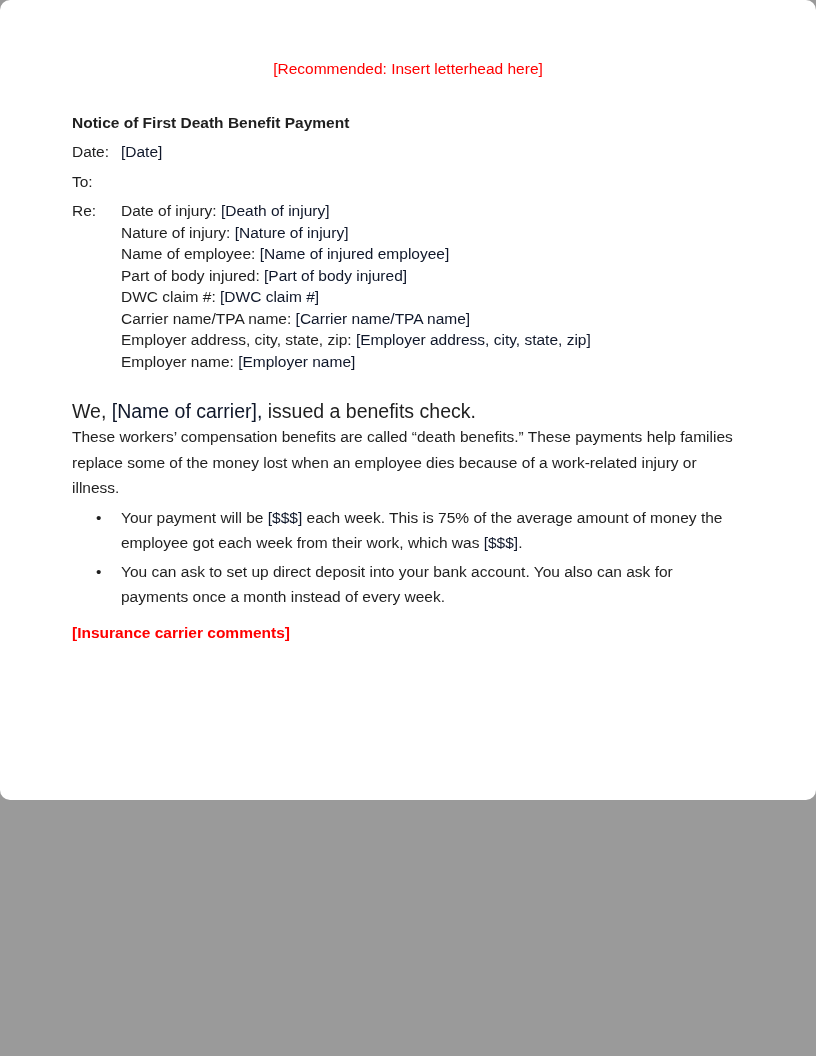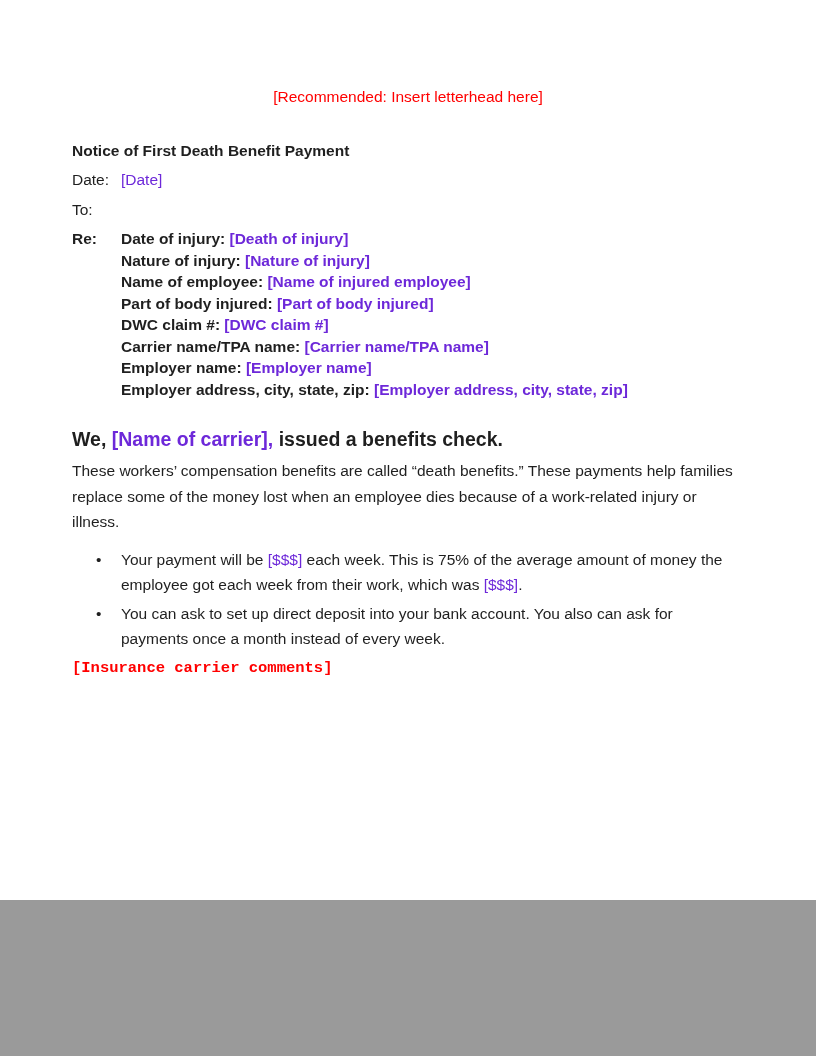--- a/index.html
+++ b/index.html
@@ -1,82 +1,81 @@
 <!DOCTYPE html>
 <html><head>
 <meta charset="utf-8">
 <style>
   * { margin: 0; padding: 0; box-sizing: border-box; }
   html, body { background: #9a9a9a; }
   .page {
     position: relative;
     width: 816px;
-    height: 900px;
+    height: 800px;
     margin: 0 auto;
     background: #ffffff;
-    padding: 86px 72px 0 72px;
+    padding: 58px 72px 0 72px;
     font-family: "Liberation Sans", sans-serif;
     font-size: 15.5px;
     color: #1f1f1f;
     line-height: 21.5px;
+    border-radius: 10px;
   }
-  .red { color: #6d28d9; }
+  .red { color: #0f172a; }
 
   .letterhead-note {
     text-align: center;
     color: #ff0000;
     margin-bottom: 20px;
   }
   .doc-title {
     font-size: 15.5px;
     font-weight: 700;
     margin-bottom: 8px;
     margin-top: 32px;
   }
   .meta-row {
     display: flex;
     margin-bottom: 8px;
   }
   .meta-label {
     width: 49px;
     flex-shrink: 0;
   }
-  .meta-row.re-block { margin-bottom: 26px; font-weight: bold; }
+  .meta-row.re-block { margin-bottom: 26px; }
 
   .section-heading {
     font-size: 19.5px;
     line-height: 26px;
-    font-weight: 700;
-    margin-bottom: 6px;
+    font-weight: 400;
   }
   .body-paragraph {
     line-height: 25.5px;
-    margin-bottom: 12px;
+    margin-bottom: 4px;
   }
   ul.bullet-list {
     list-style: none;
-    margin-bottom: 6px;
+    margin-bottom: 12px;
   }
   ul.bullet-list li {
     position: relative;
     padding-left: 49px;
     line-height: 25.5px;
     margin-bottom: 3px;
   }
   ul.bullet-list li::before {
     content: "•";
     position: absolute;
     left: 24px;
     top: 0;
   }
   .carrier-comments {
     color: #ff0000;
     font-weight: 700;
     margin-top: 6px;
-    font-family: Liberation Mono, monospace;
   }
 
   .barcode {
     position: absolute;
     left: 296px;
     top: 933px;
     width: 217px;
     height: 38px;
     background:
       repeating-linear-gradient(90deg,
@@ -120,22 +119,22 @@
 
   <div class="meta-row re-block">
     <div class="meta-label">Re:</div>
     <div>
       <div class="re-line"><span>Date of injury: </span><span class="red">[Death of injury]</span></div>
       <div class="re-line"><span>Nature of injury: </span><span class="red">[Nature of injury]</span></div>
       <div class="re-line"><span>Name of employee: </span><span class="red">[Name of injured employee]</span></div>
       <div class="re-line"><span>Part of body injured: </span><span class="red">[Part of body injured]</span></div>
       <div class="re-line"><span>DWC claim #: </span><span class="red">[DWC claim #]</span></div>
       <div class="re-line"><span>Carrier name/TPA name: </span><span class="red">[Carrier name/TPA name]</span></div>
+      <div class="re-line"><span>Employer address, city, state, zip: </span><span class="red">[Employer address, city, state, zip]</span></div>
       <div class="re-line"><span>Employer name: </span><span class="red">[Employer name]</span></div>
-      <div class="re-line"><span>Employer address, city, state, zip: </span><span class="red">[Employer address, city, state, zip]</span></div>
     </div>
   </div>
 
   <div class="section-heading"><span>We, </span><span class="red">[Name of carrier],</span><span> issued a benefits check.</span></div>
 
   <div class="body-paragraph">These workers’ compensation benefits are called “death benefits.” These payments help families replace some of the money lost when an employee dies because of a work-related injury or illness.</div>
 
   <ul class="bullet-list">
     <li><span>Your payment will be </span><span class="red">[$$$]</span><span> each week. This is 75% of the average amount of money the employee got each week from their work, which was </span><span class="red">[$$$]</span><span>.</span></li>
     <li>You can ask to set up direct deposit into your bank account. You also can ask for payments once a month instead of every week.</li>

